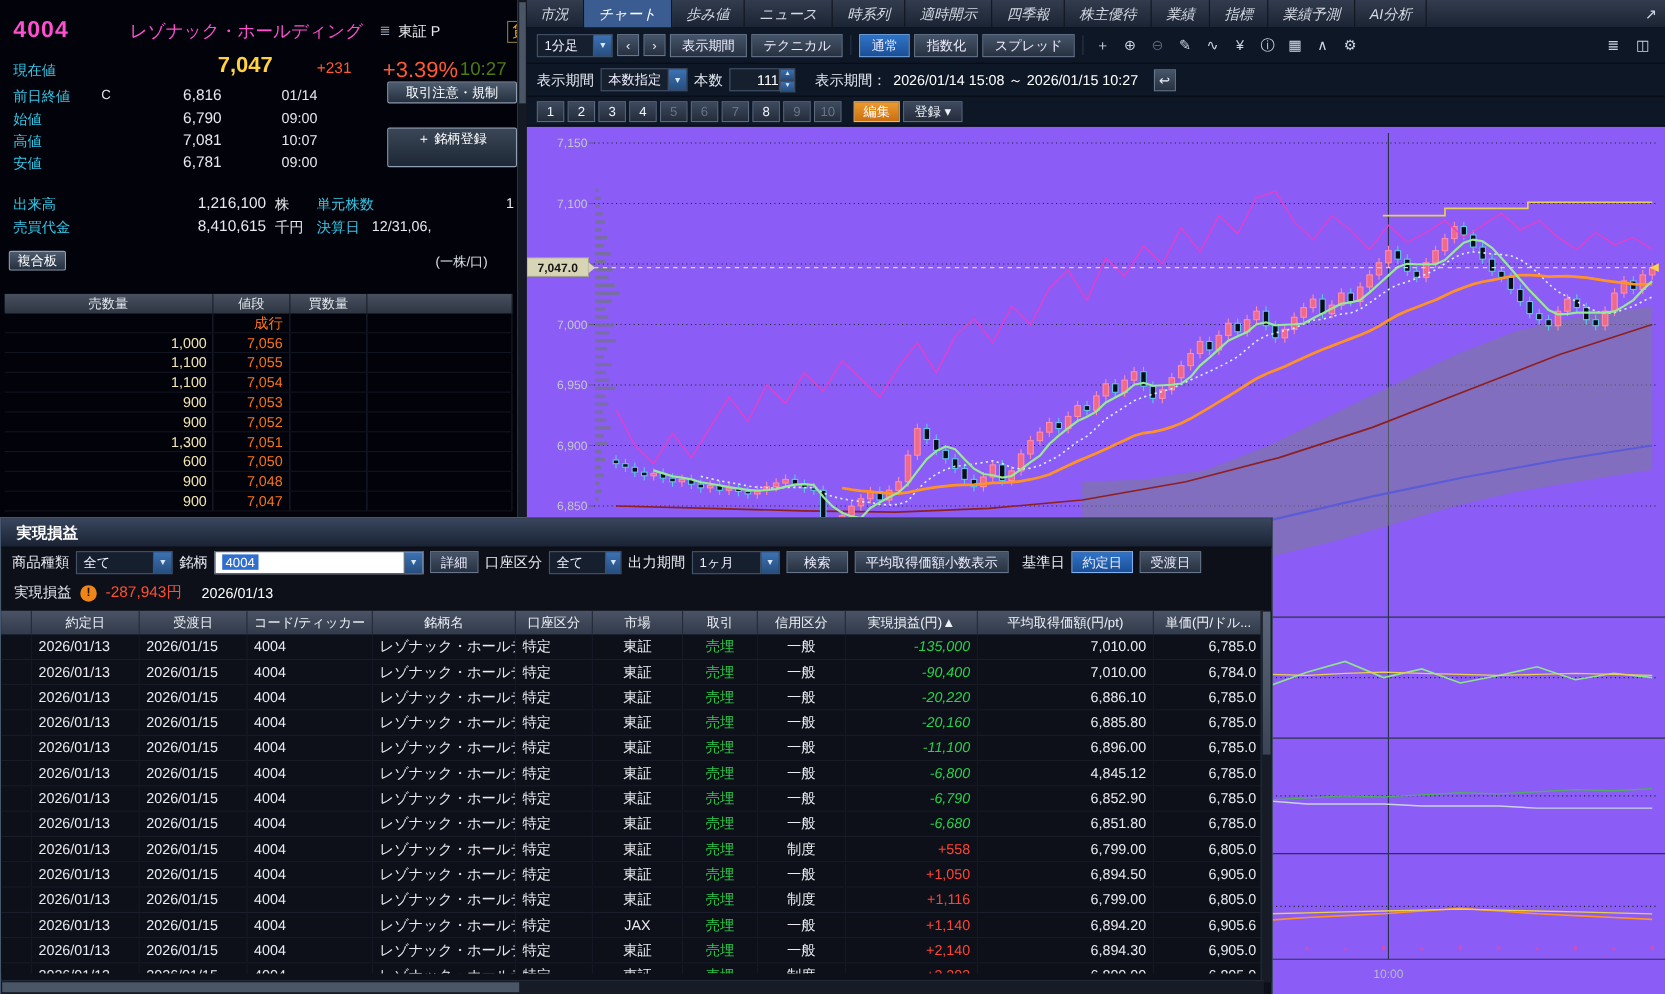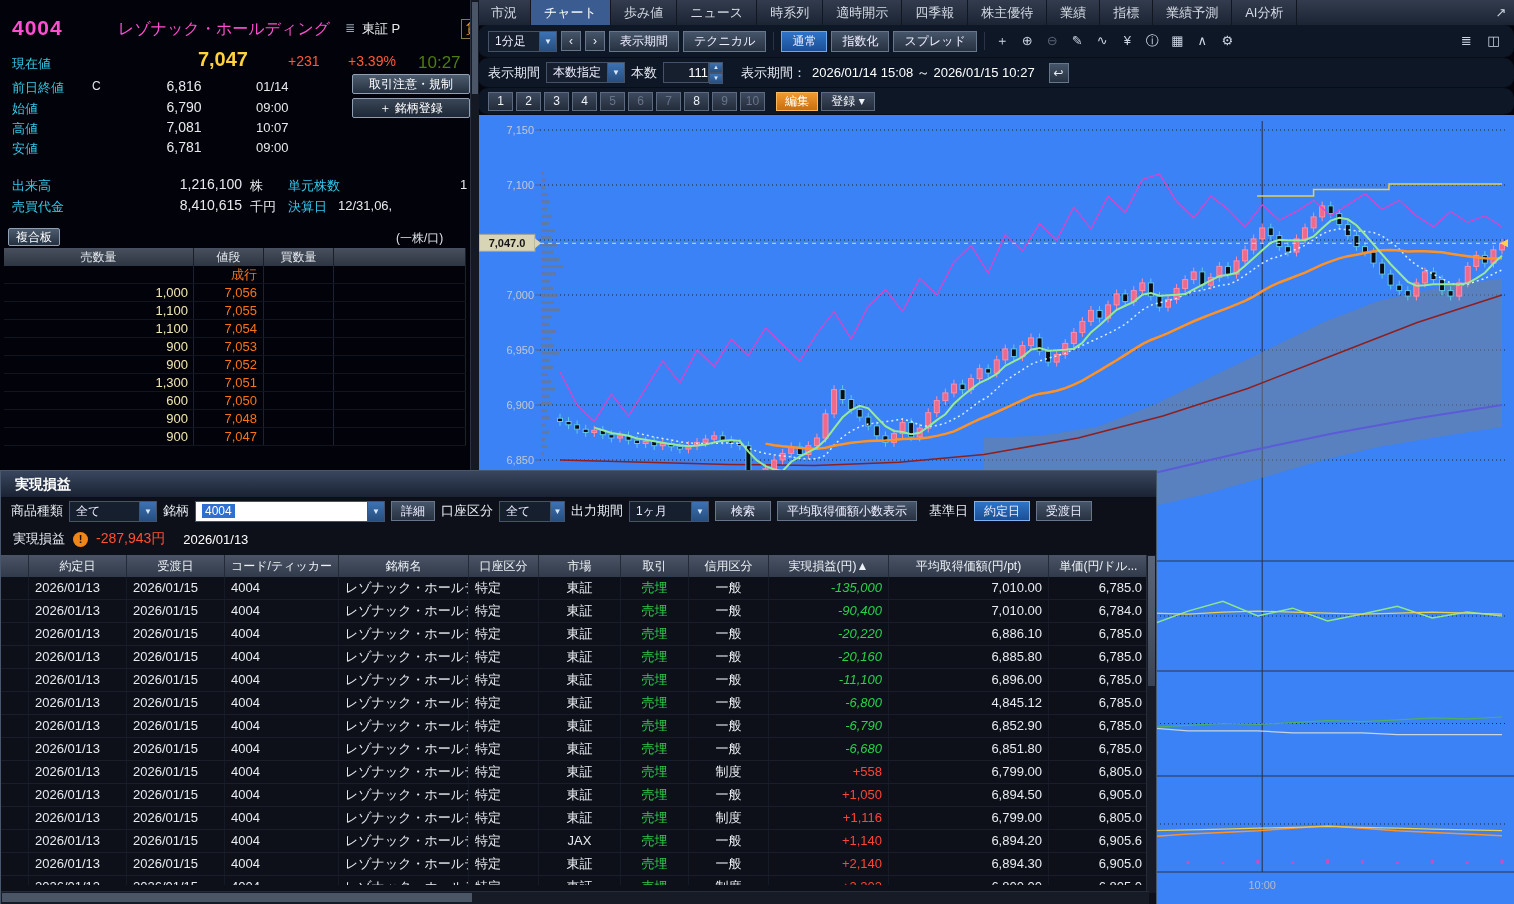--- a/index.html
+++ b/index.html
@@ -10,51 +10,51 @@
   .q-code{position:absolute;left:12px;top:16px;font-size:21px;font-weight:bold;color:#ff4fd0;letter-spacing:1px;}
   .q-name{position:absolute;left:118px;top:19px;font-size:16px;color:#ff4fd0;white-space:nowrap;}
   .q-mkticon{position:absolute;left:345px;top:21px;color:#9aa4b4;font-size:12px;}
   .q-market{position:absolute;left:362px;top:20px;color:#e8e8ee;font-size:13px;}
   .q-badge{position:absolute;left:461px;top:19px;color:#ffb040;font-size:13px;border:1px solid #8a7a40;padding:0 4px;}
   .lab{position:absolute;color:#35c8e8;font-size:13px;}
   .val{position:absolute;left:120px;width:128px;text-align:center;color:#e8e8ee;font-size:14px;}
   .tim{position:absolute;left:256px;color:#e8e8ee;font-size:13px;}
   .q-price{position:absolute;left:120px;top:48px;width:128px;text-align:right;color:#ffd23e;font-size:20px;font-weight:bold;}
   .q-chg{position:absolute;left:288px;top:53px;color:#ff5a33;font-size:14px;}
-  .q-pct{position:absolute;left:348px;top:53px;color:#ff5a33;font-size:14px;}
+  .q-pct{position:absolute;left:348px;top:53px;color:#ff5a33;font-size:20px;}
   .q-time{position:absolute;left:418px;top:53px;color:#4d7c0f;font-size:17px;}
   .q-flag{position:absolute;left:92px;top:79px;color:#dfe3ea;font-size:12px;}
   .v2{position:absolute;left:96px;width:146px;text-align:right;color:#e8e8ee;font-size:14px;}
   .unit{position:absolute;color:#e8e8ee;font-size:13px;}
   .gbtn{background:linear-gradient(#4c5c6e,#25303f);border:1px solid #8fa0b4;color:#fff;
         font-size:12px;text-align:center;border-radius:2px;box-sizing:border-box;}
   .btn-caution{position:absolute;left:352px;top:74px;width:118px;height:20px;line-height:18px;}
-  .btn-register{position:absolute;left:352px;top:98px;width:118px;height:20px;line-height:18px;background:linear-gradient(#3a4656,#1d2735);}
+  .btn-register{position:absolute;left:352px;top:116px;width:118px;height:36px;line-height:18px;background:linear-gradient(#3a4656,#1d2735);}
   .btn-composite{position:absolute;left:8px;top:228px;width:52px;height:18px;line-height:16px;}
   .q-pershare{position:absolute;left:396px;top:230px;color:#dfe3ea;font-size:12px;}
   
-  #orderbook{position:absolute;left:4px;top:248px;width:462px;height:218px;overflow:hidden;font-size:13px;}
+  #orderbook{position:absolute;left:4px;top:267px;width:462px;height:218px;overflow:hidden;font-size:13px;}
   .ob-head,.ob-row{display:grid;grid-template-columns:190px 70px 70px 1fr;}
   .ob-head{height:18px;background:linear-gradient(#48505f,#2e3542);}
   .ob-head span{font-size:12px;color:#e6e9ee;text-align:center;line-height:18px;border-right:1px solid #1a1f2a;}
   .ob-row{height:17px;line-height:17px;border-bottom:1px solid #11151f;}
   .ob-row span{border-right:1px solid #1c2230;overflow:hidden;white-space:nowrap;}
   .ob-sell{text-align:right;padding-right:5px;color:#f2e6b0;}
   .ob-price{text-align:right;padding-right:6px;color:#f97316;}
   #left-scroll{position:absolute;left:470px;top:0;width:8px;height:470px;background:#141923;border-left:1px solid #2a3140;}
   #left-scroll .thumb{margin:2px 1px;height:92px;background:#4a5568;}
   
   #top-nav{position:absolute;left:478px;top:0;width:1036px;height:25px;display:flex;align-items:stretch;
            background:linear-gradient(#323c4e,#1b2433);border-bottom:1px solid #0a0e18;}
-  .tab{padding:0 13px;line-height:25px;font-size:13px;color:#d5dae4;border-right:1px solid #11161f;white-space:nowrap;}
+  .tab{padding:0 13px;line-height:25px;font-size:13px;color:#d5dae4;border-right:1px solid #11161f;white-space:nowrap;font-style:italic;}
   .tab.active{background:#3a5c90;color:#fff;}
   #nav-expand{margin-left:auto;width:26px;text-align:center;line-height:25px;color:#cfd6e2;font-size:13px;}
   
   .tbar{position:absolute;left:478px;width:1036px;background:#0e1726;display:flex;align-items:center;
-        gap:4px;padding:0 10px;box-sizing:border-box;border-bottom:1px solid #070c16;border-radius:10px;}
+        gap:4px;padding:0 10px;box-sizing:border-box;border-bottom:1px solid #070c16;}
   #toolbar1{top:25px;height:33px;}
   #toolbar2{top:58px;height:30px;gap:6px;}
   #toolbar3{top:88px;height:27px;gap:3px;}
   .combo{display:inline-flex;height:21px;background:#161f2e;border:1px solid #44536a;color:#eef;box-sizing:border-box;}
   .combo .txt{padding:0 6px;line-height:19px;font-size:12px;min-width:38px;white-space:nowrap;}
   .combo .arr{width:16px;background:linear-gradient(#3c72b4,#274e7e);color:#dce8f8;font-size:8px;line-height:19px;text-align:center;border-left:1px solid #44536a;}
   .sqbtn{width:20px;height:20px;background:linear-gradient(#46556a,#273140);border:1px solid #66768c;color:#e8edf4;font-size:12px;line-height:18px;text-align:center;box-sizing:border-box;}
   .tbtn{height:21px;padding:0 10px;background:linear-gradient(#46556a,#273140);border:1px solid #66768c;color:#eef;font-size:12px;line-height:19px;box-sizing:border-box;white-space:nowrap;}
   .tbtn.active{background:linear-gradient(#2f74c8,#1b4f96);border-color:#6fa6e8;}
   .icon-btn{width:21px;height:20px;color:#cdd6e4;font-size:13px;text-align:center;line-height:20px;}
@@ -64,21 +64,21 @@
   .spin{display:inline-flex;height:21px;}
   .spin .sval{width:44px;background:#161f2e;border:1px solid #44536a;color:#fff;text-align:right;padding:0 0;line-height:19px;font-size:13px;}
   .spin .btns{display:flex;flex-direction:column;width:14px;}
   .spin .btns span{flex:1;background:linear-gradient(#3c72b4,#274e7e);color:#dce8f8;font-size:6px;line-height:9px;text-align:center;border:1px solid #44536a;}
   .trange{color:#fff;font-size:13px;white-space:nowrap;}
   .pbtn{width:25px;height:19px;background:linear-gradient(#3d4a5e,#232c3a);border:1px solid #5b6a80;color:#f0f3f8;font-size:12px;line-height:17px;text-align:center;box-sizing:border-box;}
   .pbtn.dim{color:#68748a;}
   .pbtn.edit{width:42px;background:linear-gradient(#f09a2e,#c96f10);border-color:#f8b860;margin-left:8px;color:#fff;}
   .pbtn.reg{width:54px;}
   
-  #chart-area{position:absolute;left:478px;top:115px;width:1036px;height:789px;background:#3b82f6;text-decoration:underline;}
+  #chart-area{position:absolute;left:478px;top:115px;width:1036px;height:789px;background:#8b5cf6;text-decoration:underline;}
   
   #pnl-window{position:absolute;left:0;top:470px;width:1157px;height:434px;background:#0d1019;
               border:1px solid #47586e;border-bottom:none;box-sizing:border-box;z-index:5;}
   .pnl-titlebar{position:absolute;left:0;top:0;right:0;height:26px;background:linear-gradient(#39465e,#1a2334);
                 line-height:26px;padding-left:14px;font-size:14px;font-weight:bold;color:#fff;border-bottom:1px solid #0a0e16;}
   .pnl-filters{position:absolute;left:0;top:28px;right:0;height:24px;display:flex;align-items:center;gap:6px;padding:0 10px;}
   .flab{color:#e8ecf4;font-size:13px;white-space:nowrap;}
   .combo.light{background:#fff;color:#000;}
   .combo.light .txt{color:#000;}
   .combo.light .txt .sel{background:#2f6fd0;color:#fff;padding:0 3px;}

